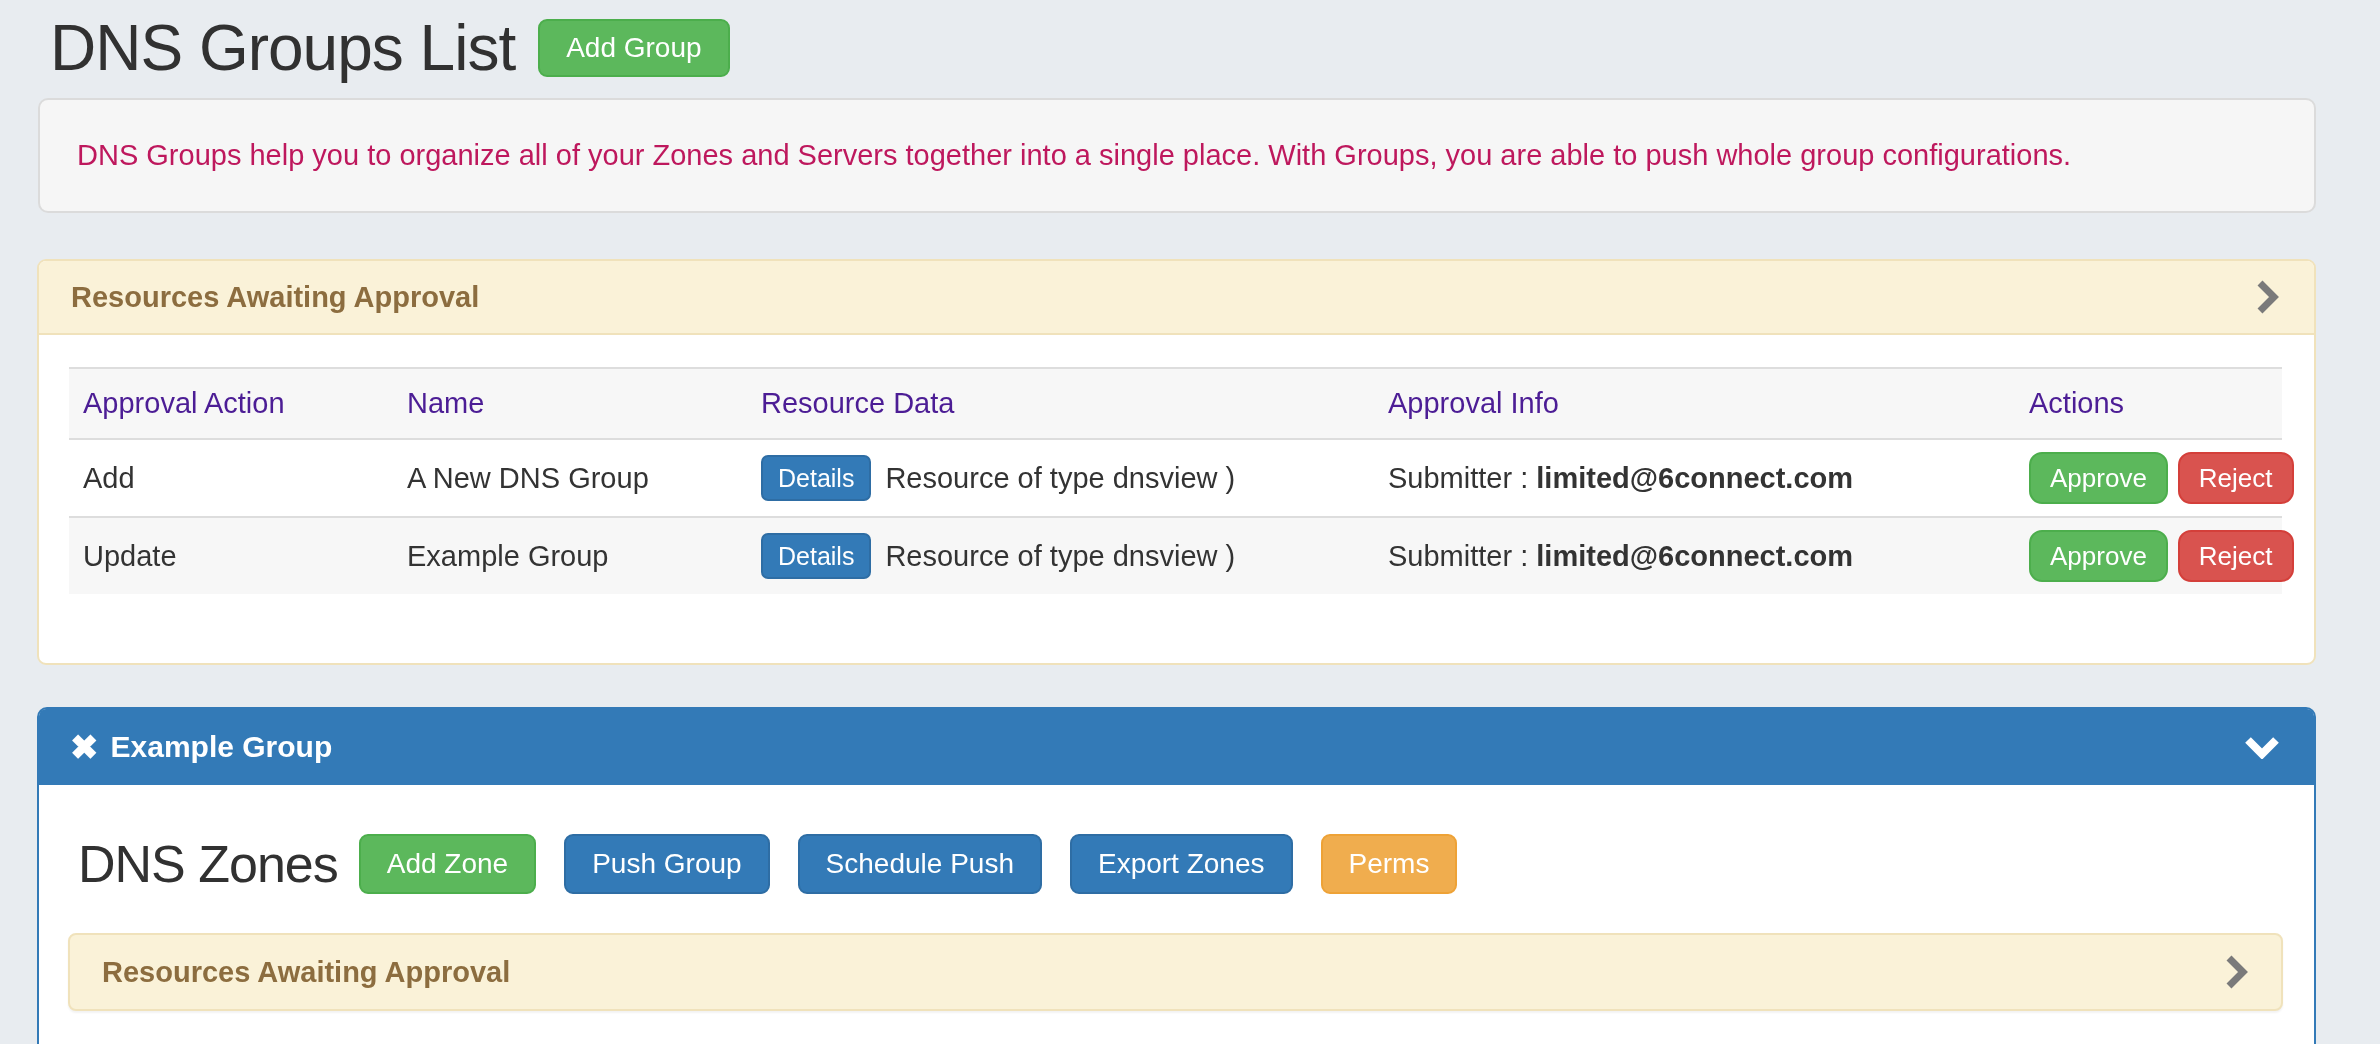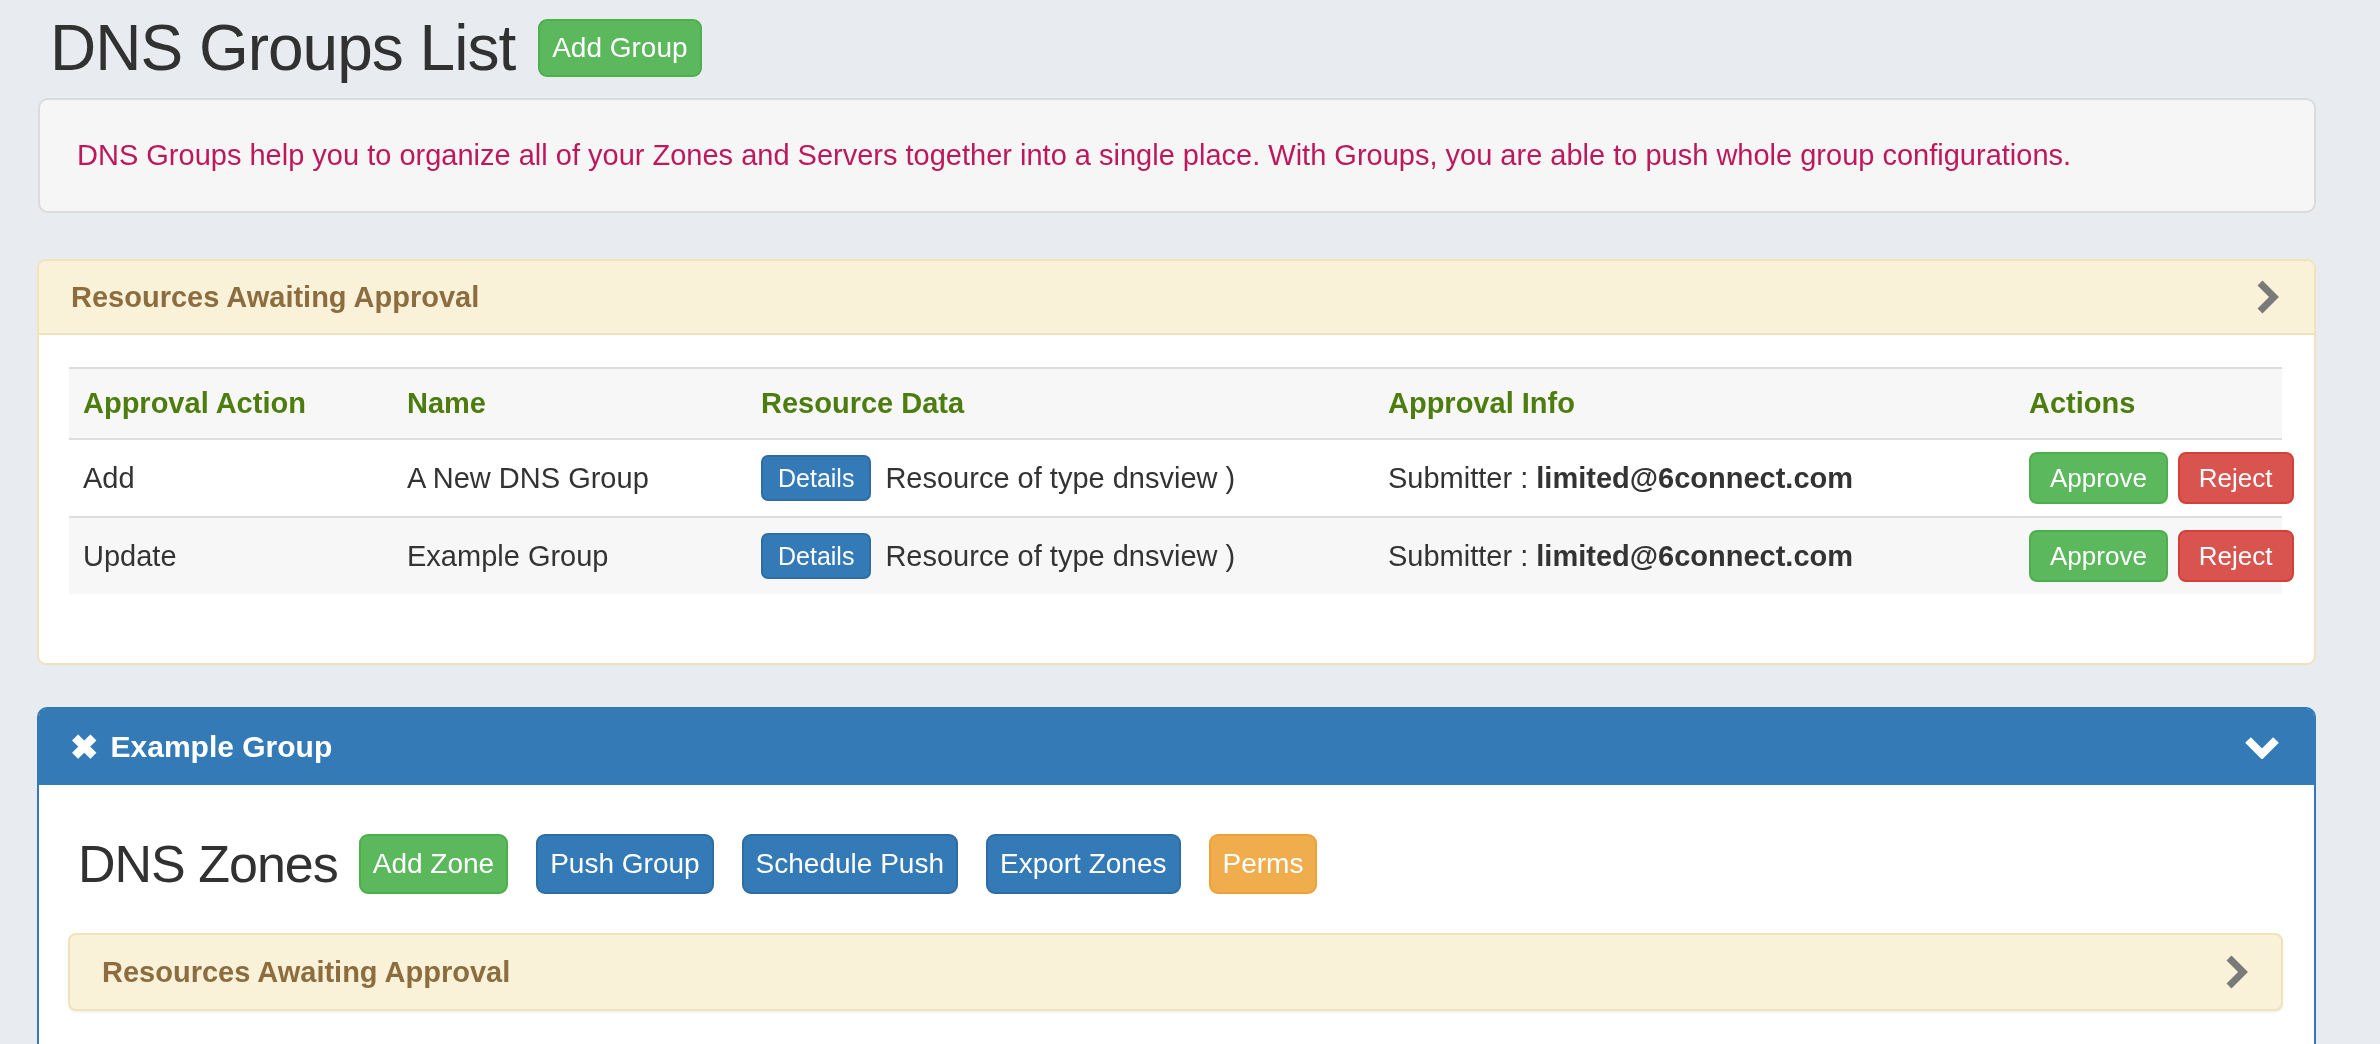--- a/index.html
+++ b/index.html
@@ -9,45 +9,45 @@
     font-family:"Liberation Sans", sans-serif;
     color:#333;
   }
   
   .header-row{position:absolute;left:50px;top:10px;display:flex;align-items:center;gap:23px;}
   .header-row h1{margin:0;font-size:64px;font-weight:500;color:#313131;letter-spacing:-1px;line-height:76px;}
   
   .btn{display:inline-flex;align-items:center;justify-content:center;
        border-radius:9px;border:2px solid transparent;cursor:pointer;
        color:#fff;font-family:"Liberation Sans",sans-serif;white-space:nowrap;}
-  .btn-lg{height:60px;font-size:28px;padding:0 12px;}
+  .btn-lg{height:60px;font-size:28px;padding:0 26px;}
   .btn-green{background:#5cb85c;border-color:#4cae4c;}
   .btn-blue{background:#337ab7;border-color:#2e6da4;}
   .btn-orange{background:#f0ad4e;border-color:#eea236;}
   .btn-red{background:#d9534f;border-color:#d43f3a;}
   .btn-details{height:46px;font-size:25px;padding:16px 15px;border-radius:7px;background:#337ab7;border-color:#2e6da4;}
-  .btn-row-action{height:52px;font-size:26px;padding:16px 19px;border-radius:8px;}
+  .btn-row-action{height:52px;font-size:26px;padding:16px 19px;border-radius:13px;}
   
   .well{position:absolute;left:38px;top:98px;width:2274px;height:111px;
         background:#f6f6f6;border:2px solid #dbdbdb;border-radius:10px;
         display:flex;align-items:center;}
   .well span{font-size:29px;color:#be185d;padding-left:37px;}
   
   .panel{position:absolute;left:37px;width:2275px;border-radius:9px;background:#fff;}
   .panel-warning{top:259px;height:402px;border:2px solid #f0e2bb;}
   .panel-warning .panel-heading{
       height:72px;background:#faf2d8;border-bottom:2px solid #f0e2bb;
       border-radius:7px 7px 0 0;display:flex;align-items:center;cursor:pointer;}
   .panel-warning .panel-title{font-size:29px;font-weight:700;color:#8c6d3f;padding-left:32px;}
   .chev-right{margin-left:auto;margin-right:35px;flex:0 0 auto;}
   
   .tbl-wrap{padding:32px 32px 0 30px;}
   table.approvals{border-collapse:collapse;table-layout:fixed;width:2213px;border-top:2px solid #ddd;}
   table.approvals th{
-      height:69px;background:#f7f7f7;text-align:left;font-size:29px;font-weight:700;color:#4d7c0f;
+      height:69px;background:#f7f7f7;text-align:left;font-size:29px;font-weight:400;color:#4c1d95;
       padding:0 14px;border-bottom:2px solid #ddd;}
   table.approvals td{height:76px;font-size:29px;padding:0 14px;vertical-align:middle;}
   table.approvals tbody tr.alt{background:#f7f7f7;}
   table.approvals tbody tr + tr td{border-top:2px solid #ddd;}
   .cell-flex{display:flex;align-items:center;gap:14px;}
   .bold{font-weight:700;}
   .action-btns{display:inline-flex;gap:10px;}
   
   .panel-primary{top:707px;height:400px;border:2px solid #337ab7;border-radius:10px 10px 0 0;}
   .panel-primary .panel-heading{

